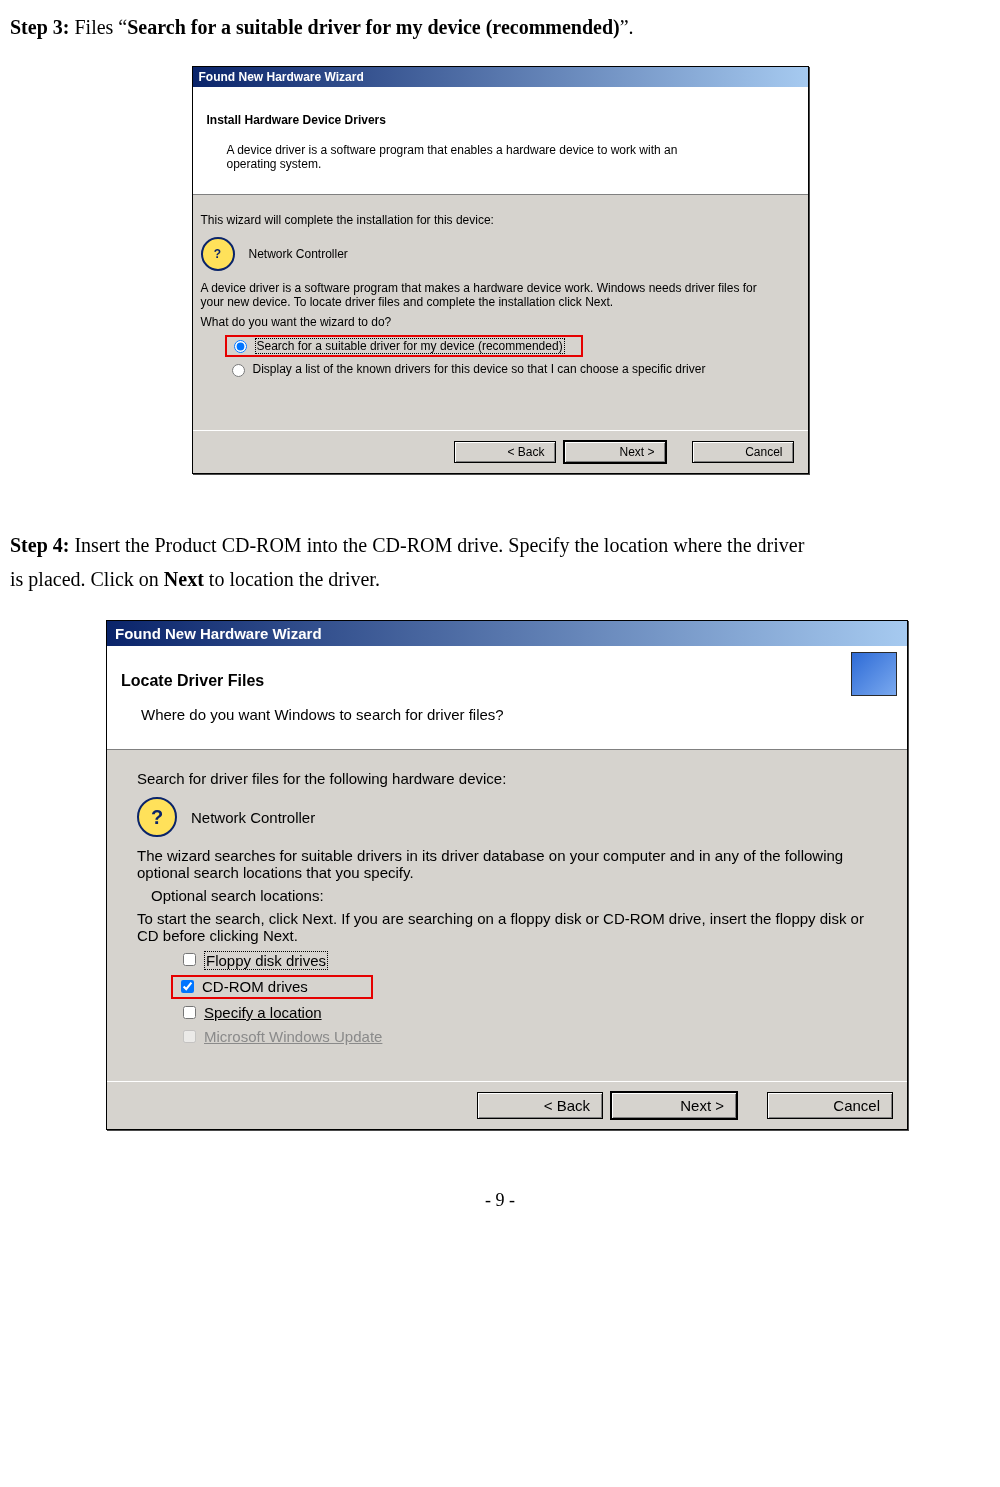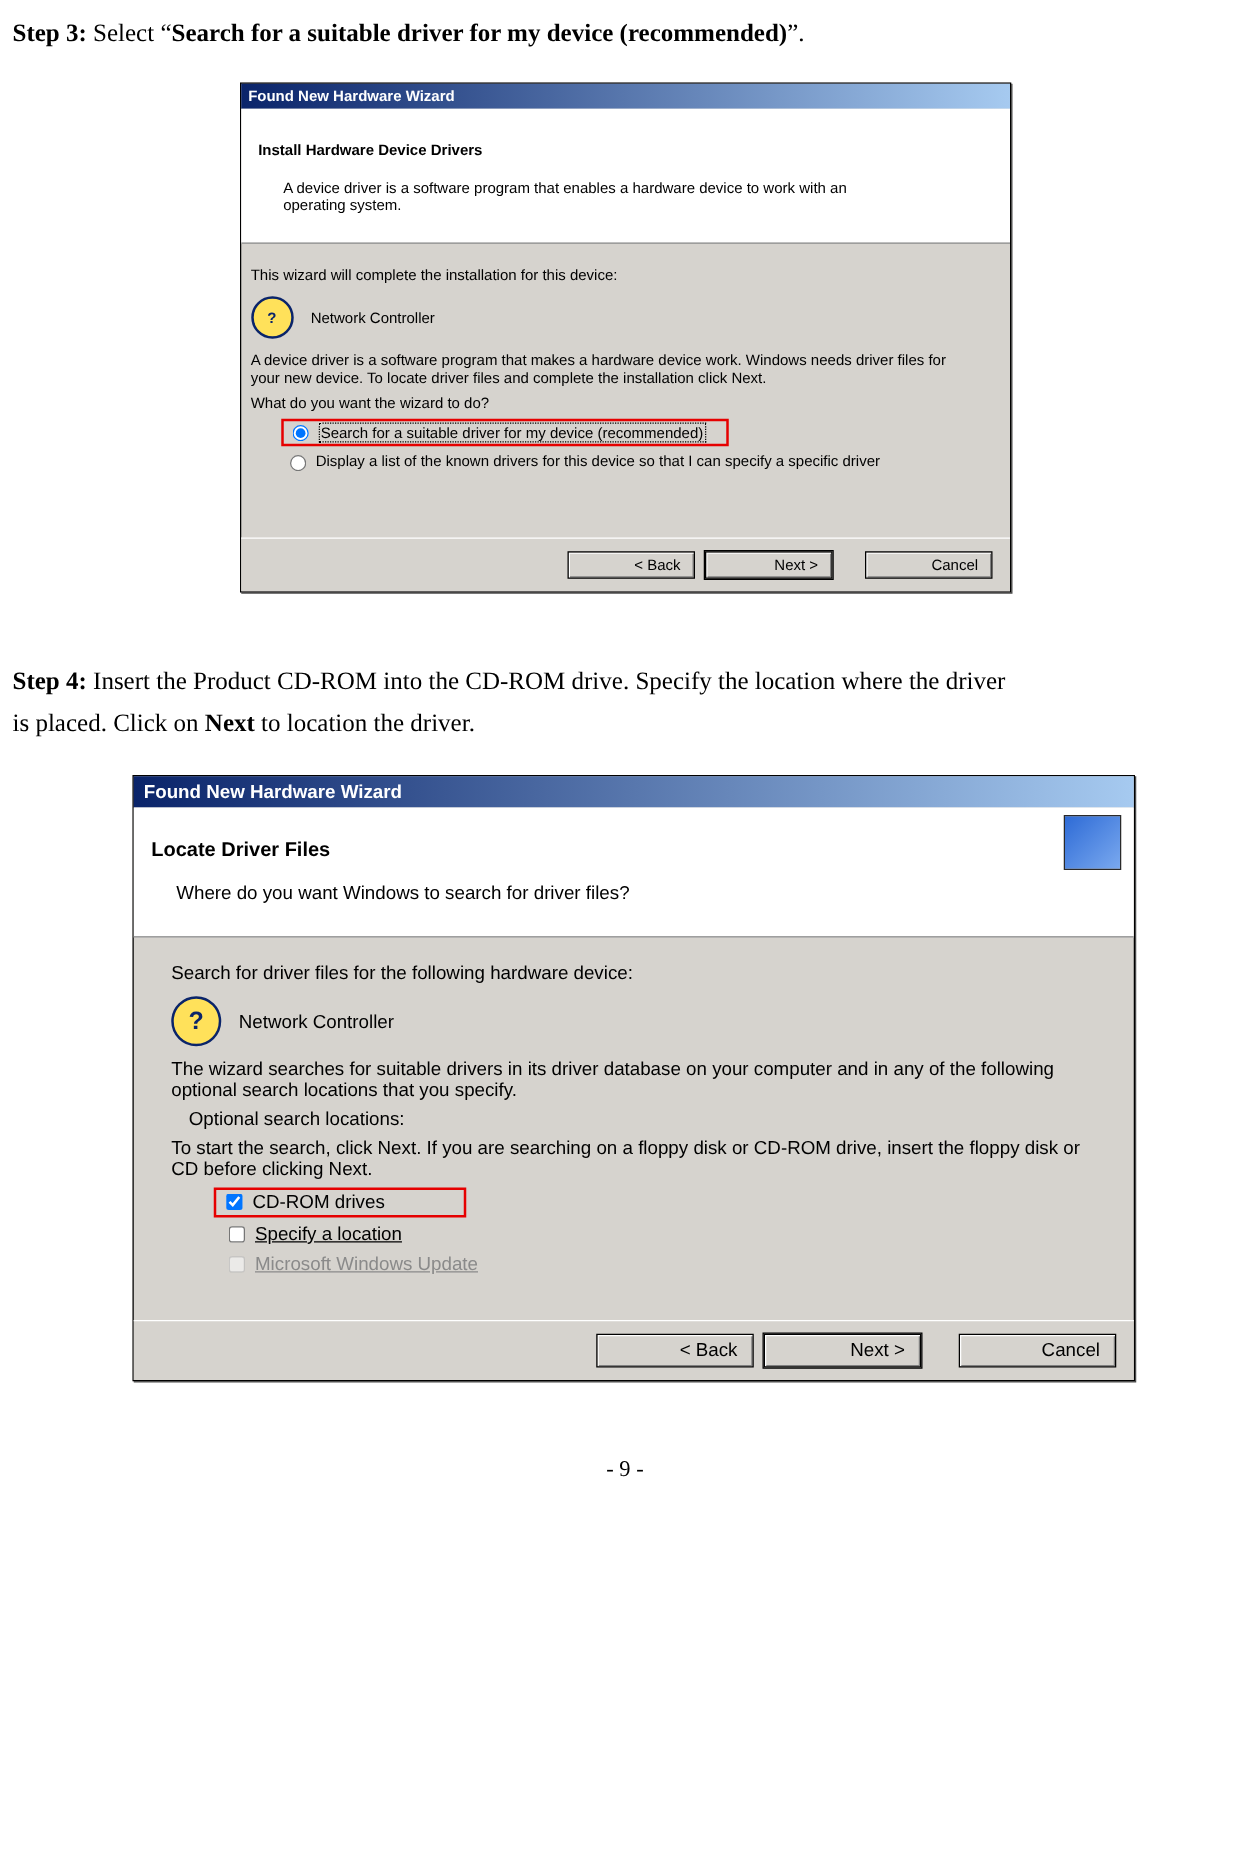--- a/index.html
+++ b/index.html
@@ -127,21 +127,21 @@
     font-size: 18px;
     margin-top: 60px;
   }
 
   .under { text-decoration: underline; }
 </style>
 </head>
 <body>
 
 <div class="step-line">
-  <span class="step-label">Step 3:</span><span> Select “</span><span class="bold">Search for a suitable driver for my device (recommended)</span><span>”.</span>
+  <span class="step-label">Step 3:</span><span> Files “</span><span class="bold">Search for a suitable driver for my device (recommended)</span><span>”.</span>
 </div>
 
 <div class="wizard dlg1">
   <div class="titlebar">
     <span class="titlebar-text">Found New Hardware Wizard</span>
   </div>
   <div class="header-panel">
     <div class="header-title">Install Hardware Device Drivers</div>
     <div class="header-sub">A device driver is a software program that enables a hardware device to work with an operating system.</div>
   </div>
@@ -153,21 +153,21 @@
     </div>
     <p style="max-width:560px;">A device driver is a software program that makes a hardware device work. Windows needs driver files for your new device. To locate driver files and complete the installation click Next.</p>
     <p>What do you want the wizard to do?</p>
 
     <div class="radio-row red-box" style="margin-left:24px; width:350px;">
       <input type="radio" checked="" style="">
       <span class="opt-label dotted-focus">Search for a suitable driver for my device (recommended)</span>
     </div>
     <div class="radio-row" style="max-width:560px;">
       <input type="radio" style="">
-      <span class="opt-label">Display a list of the known drivers for this device so that I can specify a specific driver</span>
+      <span class="opt-label">Display a list of the known drivers for this device so that I can choose a specific driver</span>
     </div>
     <div style="height:40px;"></div>
   </div>
   <div class="btn-row">
     <div class="winbtn">&lt; Back</div>
     <div class="winbtn default">Next &gt;</div>
     <div style="width:10px;"></div>
     <div class="winbtn">Cancel</div>
   </div>
 </div>
@@ -191,20 +191,24 @@
   <div class="body-area">
     <p>Search for driver files for the following hardware device:</p>
     <div class="device-row">
       <span class="icon-q">?</span>
       <span>Network Controller</span>
     </div>
     <p>The wizard searches for suitable drivers in its driver database on your computer and in any of the following optional search locations that you specify.</p>
     <p style="margin-left:14px;">Optional search locations:</p>
     <p>To start the search, click Next. If you are searching on a floppy disk or CD-ROM drive, insert the floppy disk or CD before clicking Next.</p>
 
+    <div class="check-row" style="margin-left:40px;">
+      <input type="checkbox" style="">
+      <span class="opt-label dotted-focus">Floppy disk drives</span>
+    </div>
     <div class="check-row red-box" style="margin-left:34px; width:190px; padding:1px 4px;">
       <input type="checkbox" checked="" style="">
       <span class="opt-label">CD-ROM drives</span>
     </div>
     <div class="check-row" style="margin-left:40px;">
       <input type="checkbox" style="">
       <span class="opt-label under">Specify a location</span>
     </div>
     <div class="check-row" style="margin-left:40px;">
       <input type="checkbox" disabled="" style="">

